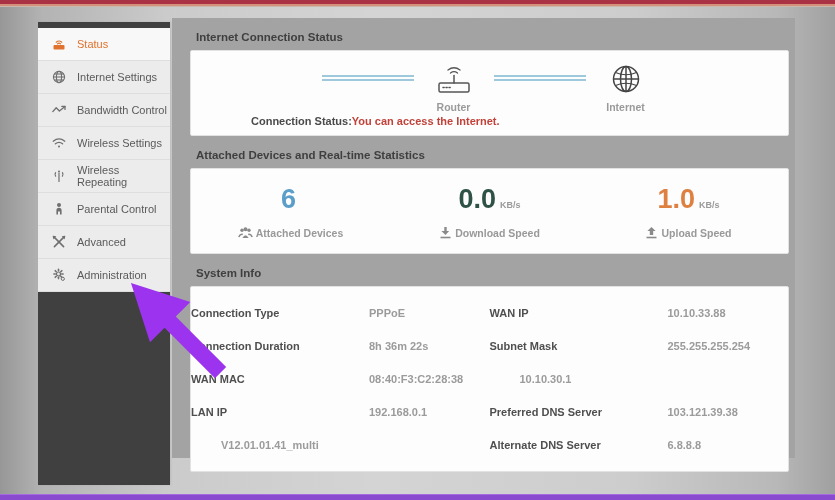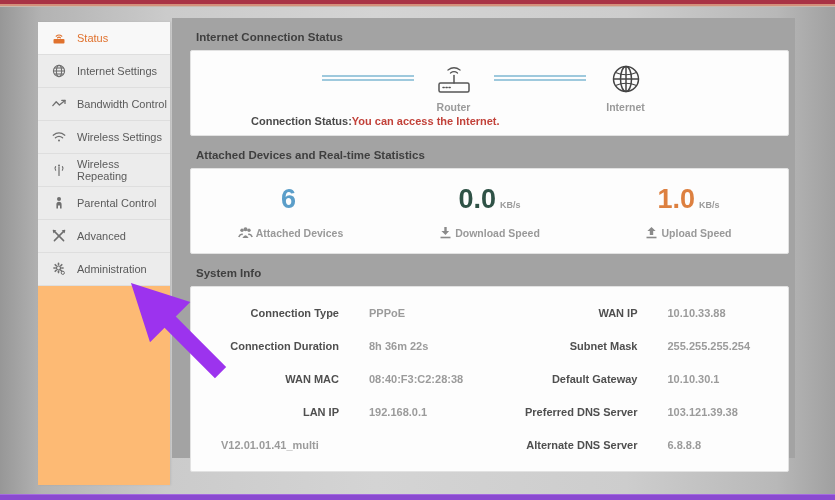--- a/index.html
+++ b/index.html
@@ -9,21 +9,21 @@
     position:relative; overflow:hidden;
     background:linear-gradient(90deg,#979797 0%,#b3b3b3 5%,#cbcbcb 20%,#d4d4d4 45%,#cdcdcd 75%,#b8b8b8 93%,#a0a0a0 100%);
   }
   .topbar { position:absolute; top:0; left:0; width:835px; height:7px;
     background:linear-gradient(180deg,#a93345 0 4px,#d4907b 4px 6px,#c9b9ad 6px 7px); z-index:5;}
   .bottombar { position:absolute; bottom:0; left:0; width:835px; height:6px;
     background:linear-gradient(180deg,#a46ae0 0 1px,#8a4ad0 1px 6px); z-index:5;}
 
   
   .sidebar { position:absolute; left:38px; top:22px; width:132px; height:463px;
-    background:#fdba74; box-shadow:1px 0 2px rgba(0,0,0,0.08); padding-top:0; }
+    background:#404040; box-shadow:1px 0 2px rgba(0,0,0,0.08); padding-top:6px; }
   .menu-item { height:33px; display:flex; align-items:center; gap:10px; padding-left:13px;
     border-bottom:1px solid #dedede; font-size:11px; color:#5a5a5a; cursor:pointer; background:#ececec;}
   .menu-item.active { background:#f8f8f8; }
   .mi-icon { width:16px; height:16px; display:flex; align-items:center; justify-content:center; color:#6f6f6f; flex:0 0 16px;}
   .menu-item.active .mi-icon { color:#e0722e; }
 
   
   .panel { position:absolute; left:172px; top:18px; width:623px; height:440px; background:#a3a3a3;font-weight:bold; }
   .sec-title { font-size:11.5px; color:#3f3f3f; margin:13px 0 7px 24px; }
   .card { background:#fdfdfd; border:1px solid #e2e2e2; border-radius:2px; margin:0 6px 0 18px; }
@@ -41,21 +41,21 @@
   .stat { flex:1; display:flex; flex-direction:column; align-items:center; }
   .stat-value-row { display:flex; align-items:baseline; gap:4px; }
   .stat-value { font-size:27px; line-height:28px; }
   .stat-unit { font-size:9px; color:#9a9a9a; }
   .stat-label-row { display:flex; align-items:center; gap:3px; margin-top:13px; color:#8a8a8a;justify-content:center;}
   .stat-label { font-size:10.5px; color:#999; }
 
   
   .sys-card { padding:9px 0 10px 0; display:grid; grid-template-columns:1fr 1fr; }
   .field { display:flex; align-items:center; height:33px; font-size:11px; }
-  .f-label { width:148px; text-align:right; color:#4f4f4f; flex:0 0 148px; }
+  .f-label { width:148px; color:#4f4f4f; flex:0 0 148px; }
   .f-value { margin-left:30px; color:#9b9b9b; }
 
   .arrow-svg { position:absolute; left:122px; top:274px; width:112px; height:112px; z-index:10; pointer-events:none; }
   svg.icon { display:block; }
 </style>
 </head>
 <body>
 
 <div class="topbar"></div>
 
@@ -263,21 +263,20 @@
     </div>
     <div class="field">
       <span class="f-label">Subnet Mask</span>
       <span class="f-value">255.255.255.254</span>
     </div>
     <div class="field">
       <span class="f-label">WAN MAC</span>
       <span class="f-value">08:40:F3:C2:28:38</span>
     </div>
     <div class="field">
-      <span class="f-label">Default Gateway</span>
       <span class="f-value">10.10.30.1</span>
     </div>
     <div class="field">
       <span class="f-label">LAN IP</span>
       <span class="f-value">192.168.0.1</span>
     </div>
     <div class="field">
       <span class="f-label">Preferred DNS Server</span>
       <span class="f-value">103.121.39.38</span>
     </div>

